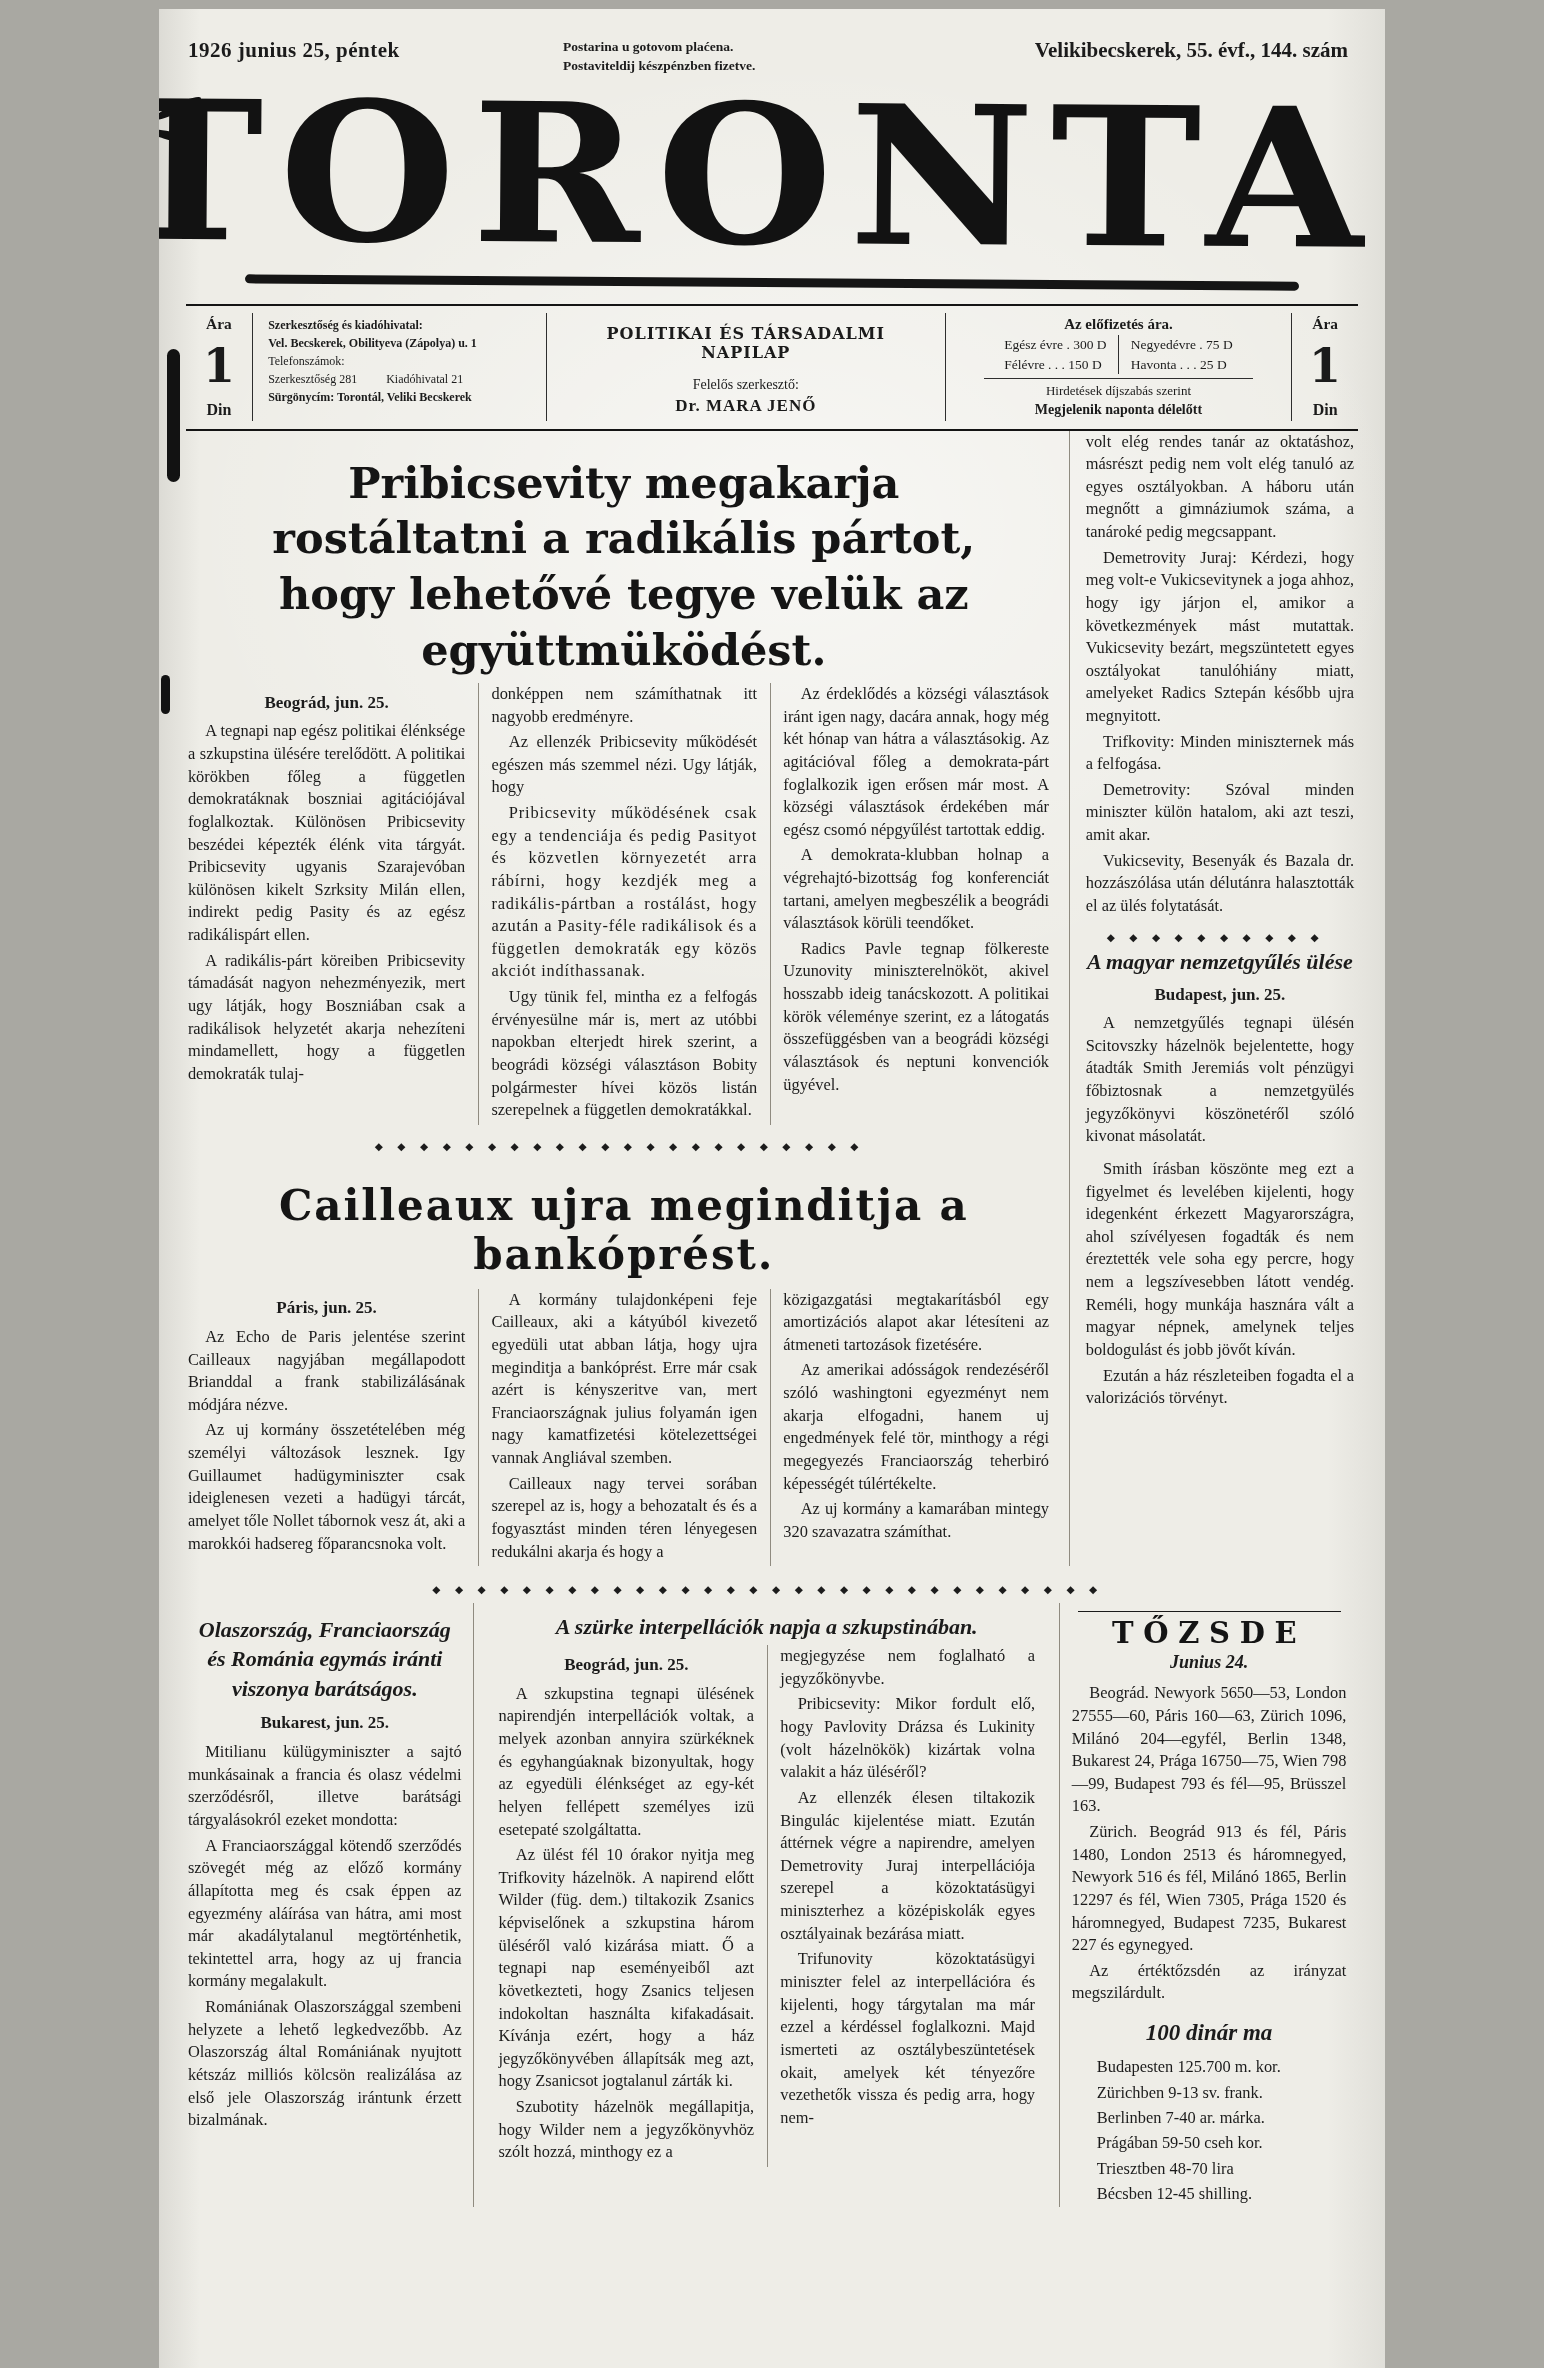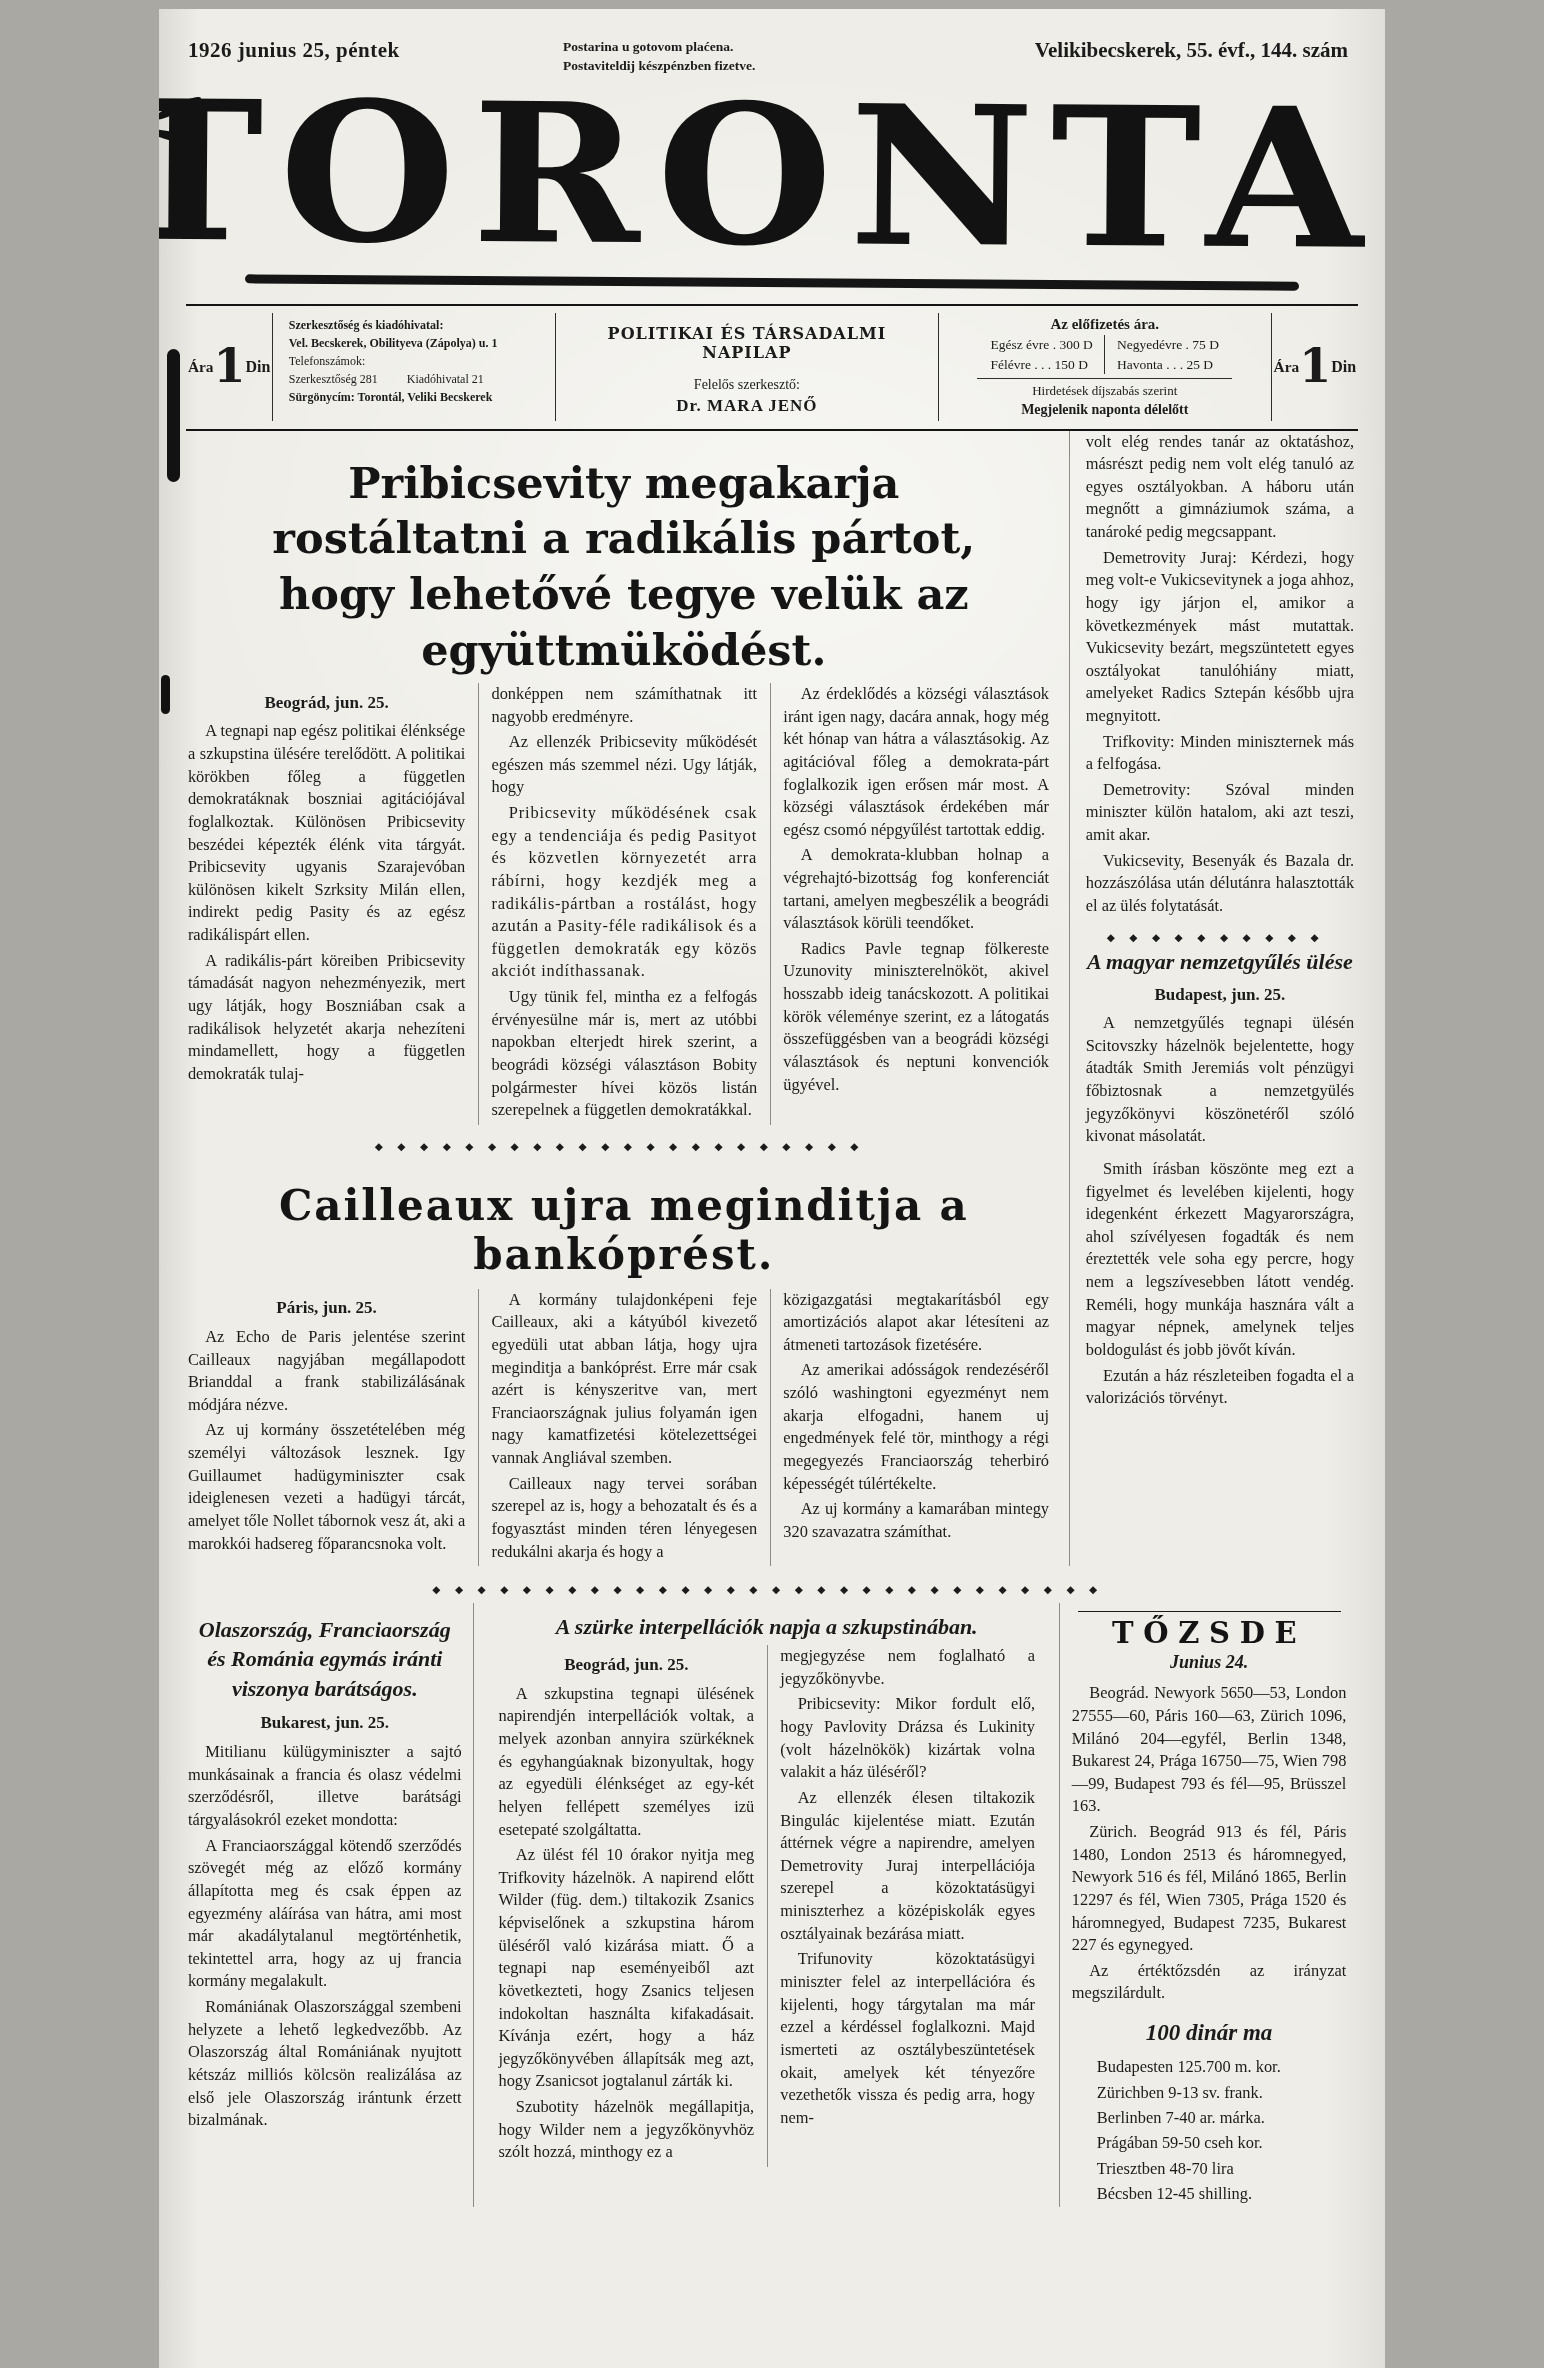--- a/index.html
+++ b/index.html
@@ -19,21 +19,21 @@
   .topbar{display:flex;justify-content:space-between;align-items:flex-start;padding:29px 37px 0 29px}
   .tb-date{font-size:21px;font-weight:bold;letter-spacing:0.5px}
   .tb-postage{font-size:13.5px;font-weight:bold;line-height:1.4;transform:translateX(-58px)}
   .tb-issue{font-size:21px;font-weight:bold}
 
   .masthead{position:relative;height:224px;text-align:center}
   .logo{display:inline-block;font-family:"DejaVu Serif",serif;font-weight:bold;font-size:189px;line-height:1.06;letter-spacing:15.4px;color:#121212;transform:scale(1.07,1.02) rotate(.4deg);transform-origin:50% 50%}
   .logo-swash{position:absolute;left:7%;width:86%;bottom:13.5px;height:8.7px;background:#151515;border-radius:7.7px;transform:rotate(.4deg)}
 
   .infobar{display:flex;align-items:stretch;margin:3.9px 27px 0;border-top:2.9px solid #141414;border-bottom:2.9px solid #141414;padding:7.7px 0}
-  .pricebox{flex:0 0 62px;display:flex;flex-direction:row;align-items:center;justify-content:space-between;font-weight:bold;padding:1.9px}
+  .pricebox{flex:0 0 62px;display:flex;flex-direction:column;align-items:center;justify-content:space-between;font-weight:bold;padding:1.9px}
   .pb-label{font-size:15.4px}
   .pb-value{font-size:46px;line-height:.95;font-family:"DejaVu Serif",serif}
   .pb-unit{font-size:16px}
   .ib-sec{border-left:1px solid #2e2e2e;padding:2.9px 15.4px}
   .ib-office{flex:1.25;font-size:12px;line-height:1.5}
   .b{font-weight:bold}
   .sp{display:inline-block;width:29px}
   .ib-center{flex:1.75;text-align:center}
   .ib-center .sub{font-family:"DejaVu Serif",serif;font-weight:bold;font-size:16px;letter-spacing:1px;margin-top:7.7px}
   .ib-center .el{font-size:14px;margin-top:15.4px}

